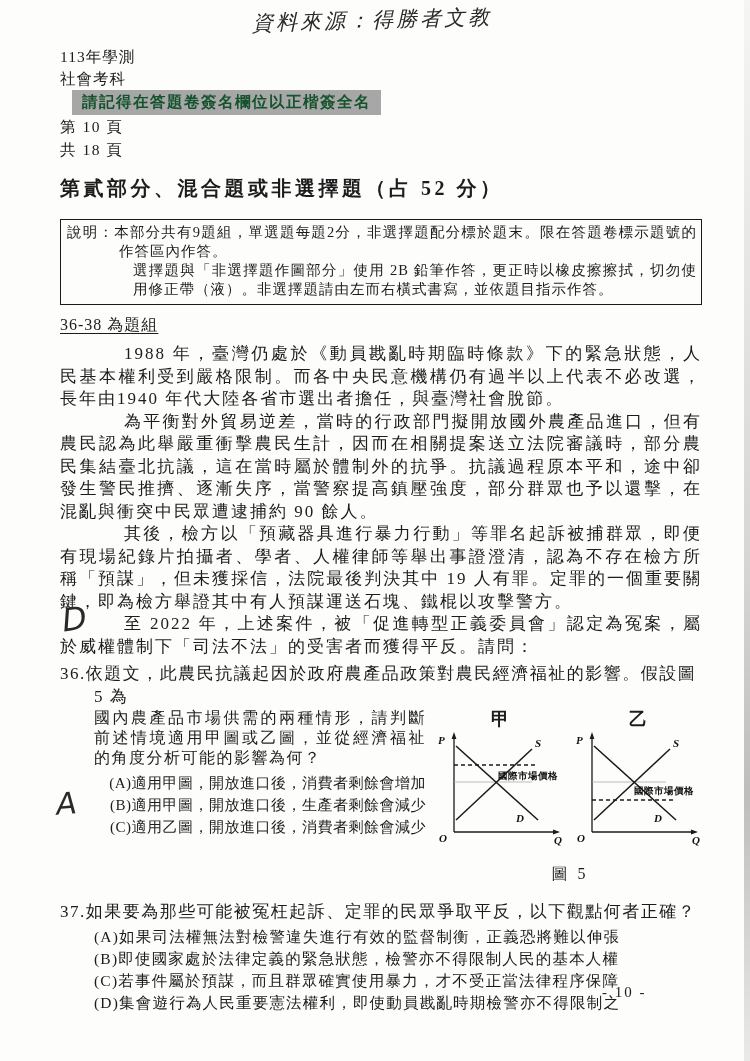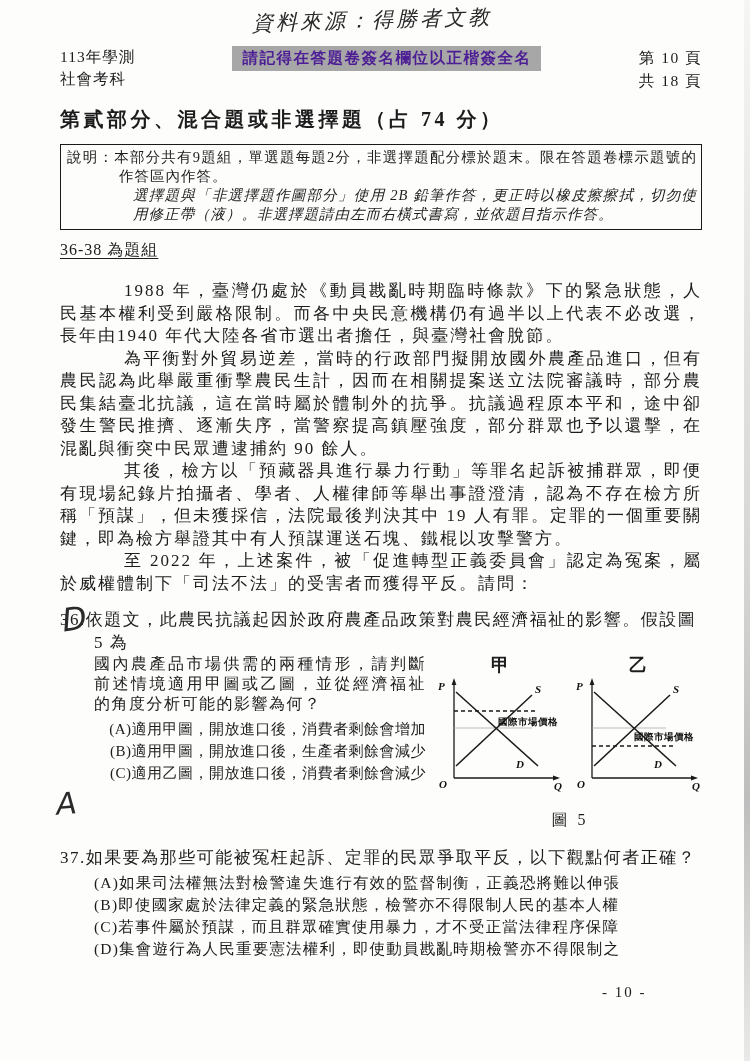--- a/index.html
+++ b/index.html
@@ -7,61 +7,61 @@
     position:relative;
     width:750px;height:1061px;
     background:#fdfdfc;
     font-family:"Liberation Serif","DejaVu Serif",serif;
     color:#1c1c1c;
     overflow:hidden;
   }
   .content{position:absolute;left:60px;top:0;width:642px;}
 
   
-  .header{display:flex;justify-content:space-between;margin-top:46px;align-items:flex-start;}
+  .header{display:flex;justify-content:space-between;margin-top:46px;align-items:flex-start;flex-direction:column;}
   .header-left div{font-size:15.5px;line-height:22px;letter-spacing:1px;}
   .banner{
-    background:#a7a7a7;color:#4c1d95;font-weight:bold;
+    background:#a7a7a7;color:#14532d;font-weight:bold;
     font-size:15.5px;letter-spacing:1.5px;
-    padding:2px 10px;margin-top:0px;
+    padding:2px 10px;margin-top:0px;margin-left:12px;
   }
   .header-right div{font-size:15.5px;line-height:23px;letter-spacing:1.5px;text-align:center;}
 
   
   .section-title{
     margin-top:15px;font-size:20px;font-weight:bold;
     letter-spacing:3.5px;line-height:25px;
   }
 
   
   .instructions{
-    margin-top:12px;border:1.5px solid #1a1a1a;
+    margin-top:18px;border:1.5px solid #1a1a1a;
     padding:3px 4px 5px 6px;
     font-size:14.5px;line-height:19px;letter-spacing:1px;
     text-align:justify;
   }
   .instr-first{padding-left:52px;text-indent:-52px;}
-  .instr-second{padding-left:66px;font-style:italic;}
+  .instr-second{padding-left:66px;}
 
   
   .group-label{
     display:inline-block;margin-top:10px;
     font-size:16px;letter-spacing:1px;
     text-decoration:underline;text-underline-offset:3px;
   }
-  .passage{margin-top:19px;}
+  .passage{margin-top:7px;}
   .passage p{
     margin:0;font-size:17px;line-height:22.5px;letter-spacing:2px;
     text-align:justify;text-indent:64px;
   }
 
   
   .q-line1{
     font-size:17px;line-height:22.5px;letter-spacing:1.5px;
-    padding-left:34px;text-indent:-34px;margin-top:14px;
+    padding-left:34px;text-indent:-34px;margin-top:5px;
   }
   .q36-row{display:flex;padding-left:34px;}
   .q36-left{width:332px;flex:none;}
   .q36-body{font-size:16px;line-height:20px;letter-spacing:1.5px;text-align:justify;margin:0;}
   .q36-options{margin-top:4px;text-align:right;}
   .q36-options div{font-size:15px;line-height:22px;letter-spacing:0.5px;white-space:nowrap;}
 
   .q37{margin-top:16px;}
   .q37-options{padding-left:34px;margin-top:2px;}
   .q37-options div{font-size:15.5px;line-height:22px;letter-spacing:1.2px;white-space:nowrap;}
@@ -103,21 +103,21 @@
         <div>113年學測</div>
         <div>社會考科</div>
       </div>
       <div class="banner">請記得在答題卷簽名欄位以正楷簽全名</div>
       <div class="header-right">
         <div>第 10 頁</div>
         <div>共 18 頁</div>
       </div>
     </div>
 
-    <div class="section-title">第貳部分、混合題或非選擇題（占 74 分）</div>
+    <div class="section-title">第貳部分、混合題或非選擇題（占 52 分）</div>
 
     <div class="instructions">
       <div class="instr-first"><span>說明：</span><span>本部分共有9題組，單選題每題2分，非選擇題配分標於題末。限在答題卷標示題號的作答區內作答。</span></div>
       <div class="instr-second">選擇題與「非選擇題作圖部分」使用 2B 鉛筆作答，更正時以橡皮擦擦拭，切勿使用修正帶（液）。非選擇題請由左而右橫式書寫，並依題目指示作答。</div>
     </div>
 
     <div><span class="group-label">36-38 為題組</span></div>
 
     <div class="passage">
       <p>1988 年，臺灣仍處於《動員戡亂時期臨時條款》下的緊急狀態，人民基本權利受到嚴格限制。而各中央民意機構仍有過半以上代表不必改選，長年由1940 年代大陸各省市選出者擔任，與臺灣社會脫節。</p>

